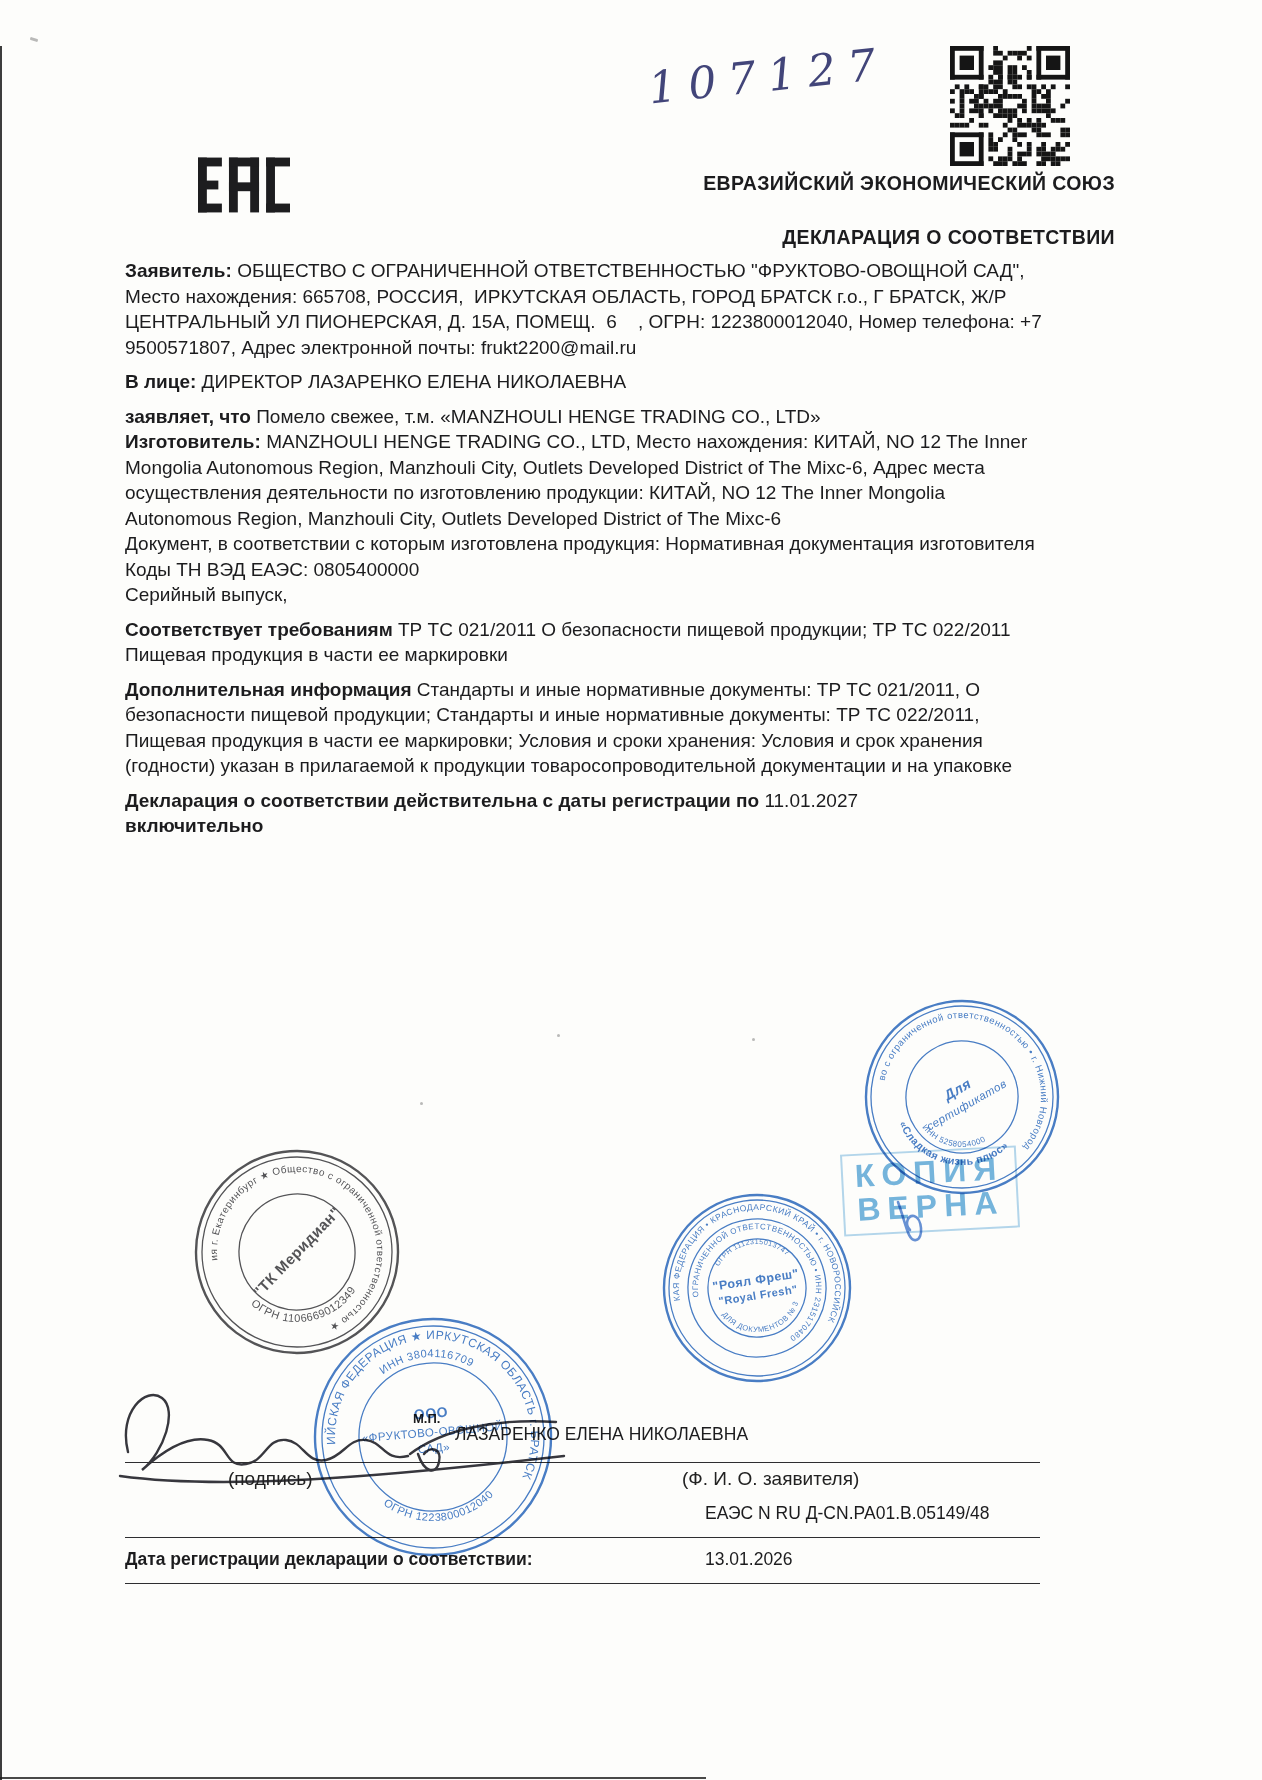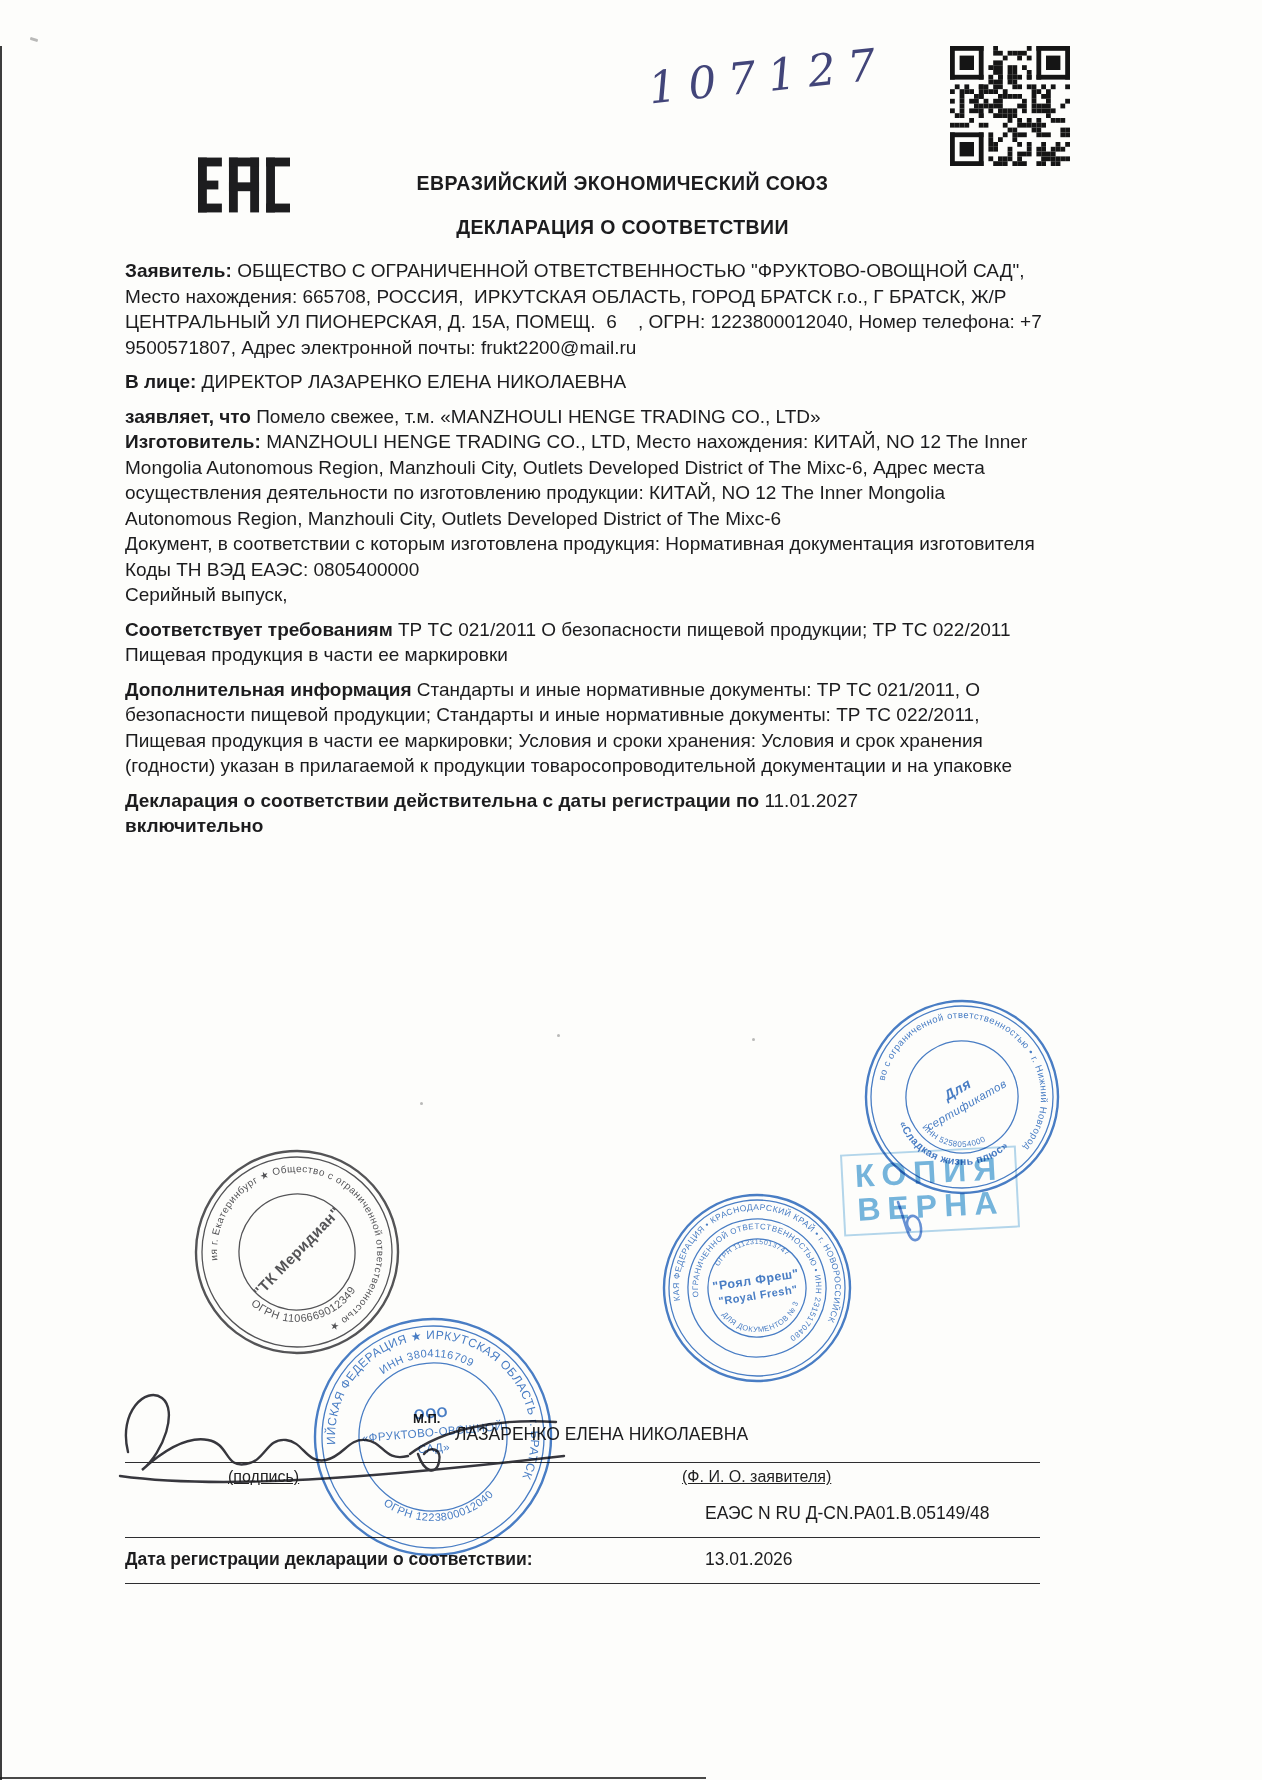--- a/index.html
+++ b/index.html
@@ -17,37 +17,37 @@
   
   .eac-logo { position:absolute; left:198px; top:146px; width:92px; height:78px; }
   .handwritten {
     position:absolute; left:648px; top:50px;
     font-family:"DejaVu Serif", serif; font-style:italic;
     font-size:44px; letter-spacing:12px; color:#33366f; opacity:.92;
     transform:rotate(-6deg);
   }
   .qr { position:absolute; left:950px; top:46px; width:120px; height:120px; }
 
-  .titles { position:absolute; left:130px; top:172px; width:985px; text-align:center; }
+  .titles { position:absolute; left:130px; top:172px; width:985px; text-align:right; }
   .titles .t1 { font-size:19.5px; font-weight:bold; letter-spacing:.4px; }
-  .titles .t2 { font-size:19.5px; font-weight:bold; letter-spacing:.4px; margin-top:21px; }
+  .titles .t2 { font-size:19.5px; font-weight:bold; letter-spacing:.4px; margin-top:31px; }
 
   
   .content { position:absolute; left:125px; top:258px; width:922px; font-size:19px; line-height:25.5px; }
   .para { margin-bottom:9px; }
   .sect { }
   b { font-weight:bold; }
 
   
   .abs { position:absolute; }
   .mp-label { left:413px; top:1411px; font-weight:bold; font-size:13px; }
   .applicant-name { left:455px; top:1424px; font-size:17.5px; }
   .hline { height:0; border-top:1.6px solid #2e2e30; }
   .sig-line { left:125px; top:1462px; width:915px; }
-  .cap { font-size:16px; color:#222;text-decoration:underline; }
+  .cap { font-size:19px; color:#222; }
   .sig-cap { left:228px; top:1468px; }
   .fio-cap { left:682px; top:1468px; }
   .freg-label { left:125px; top:1503px; font-size:17.5px; font-weight:bold; }
   .freg-value { left:705px; top:1503px; font-size:17.5px; }
   .line2 { left:125px; top:1537px; width:915px; }
   .fdate-label { left:125px; top:1549px; font-size:17.5px; font-weight:bold; }
   .fdate-value { left:705px; top:1549px; font-size:17.5px; }
   .line3 { left:125px; top:1583px; width:915px; }
 
   

